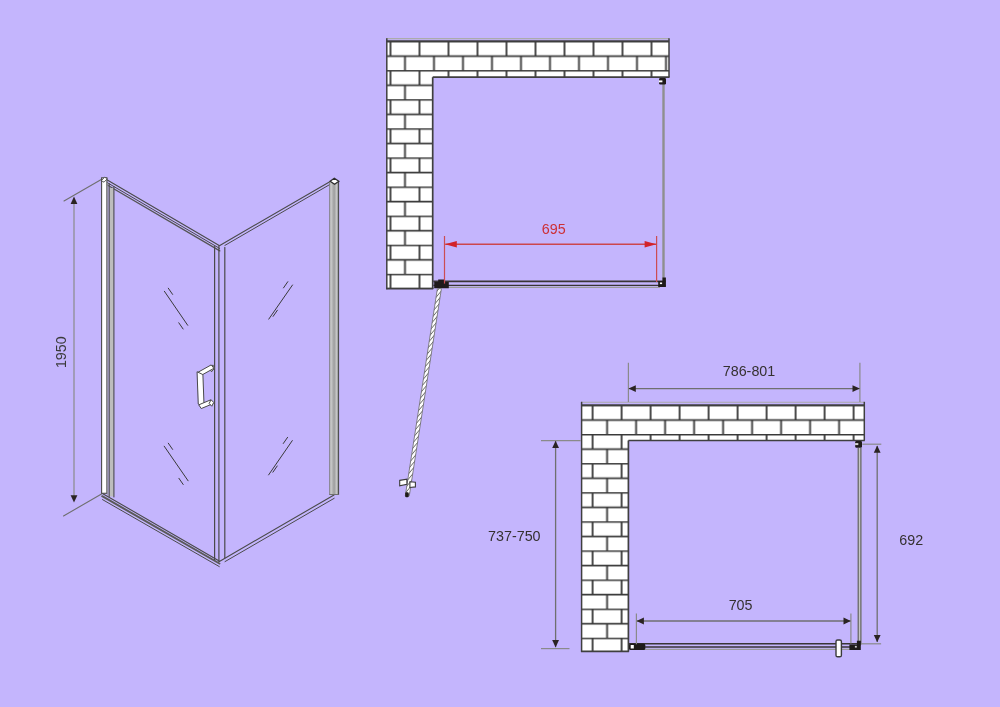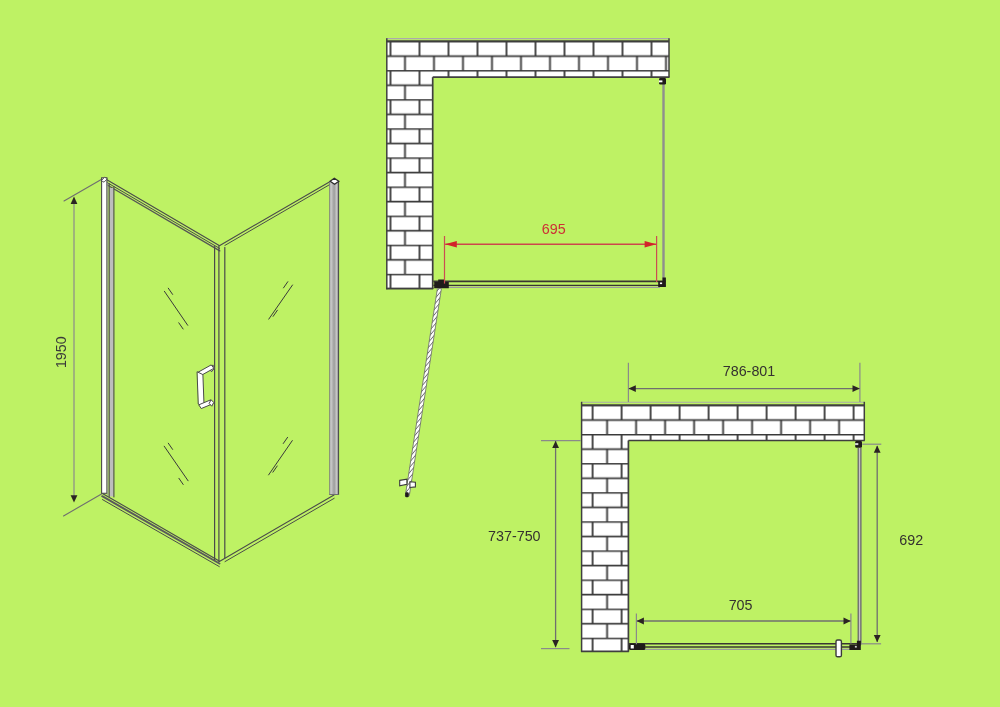--- a/index.html
+++ b/index.html
@@ -1,16 +1,16 @@
 <!DOCTYPE html>
 <html><head>
 <meta charset="utf-8">
 <style>
   html,body{margin:0;padding:0;background:#ffffff;}
-  #page{width:1000px;height:707px;position:relative;background:#bef264;overflow:hidden;}
+  #page{width:1000px;height:707px;position:relative;background:#c4b5fd;overflow:hidden;}
   text{font-family:"Liberation Sans",sans-serif;}
 </style>
 </head>
 <body>
 <div id="page">
 <svg width="1000" height="707" viewBox="0 0 1000 707" xmlns="http://www.w3.org/2000/svg">
 <defs>
   <pattern id="brick1" x="382.5" y="41" width="29" height="29.1" patternUnits="userSpaceOnUse">
     <rect width="29" height="29.1" fill="#ffffff"></rect>
     <path d="M0,0.7 H29 M0,15.25 H29" stroke="#383838" stroke-width="1.7" fill="none"></path>

